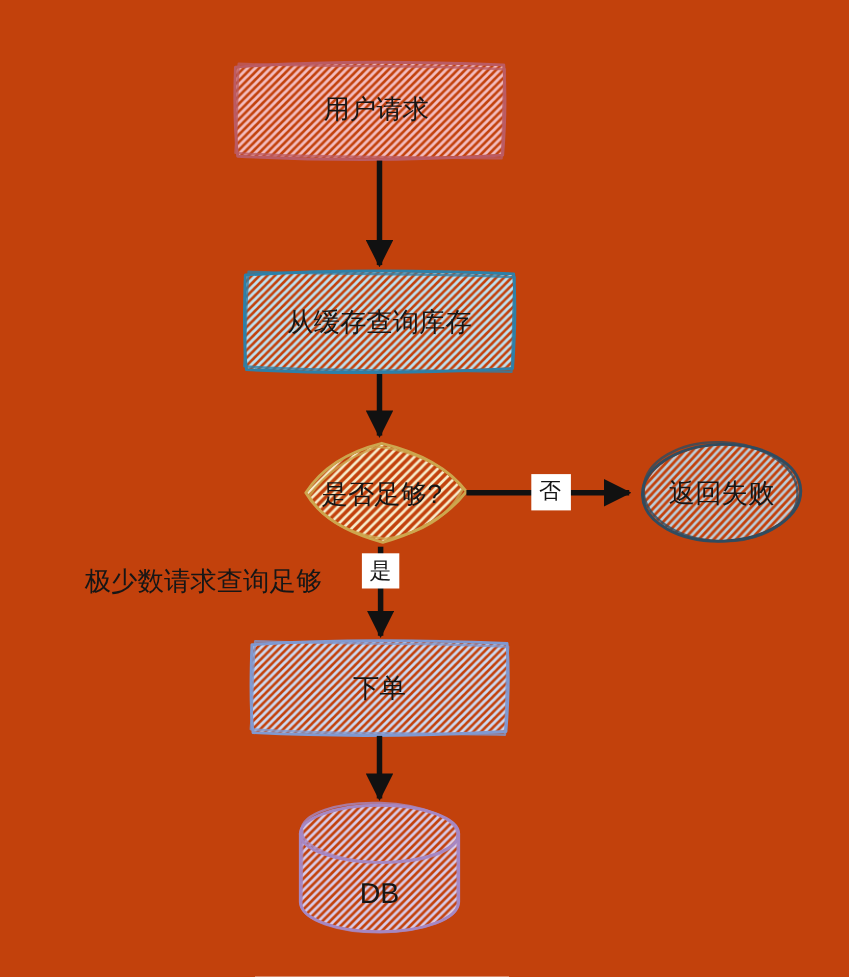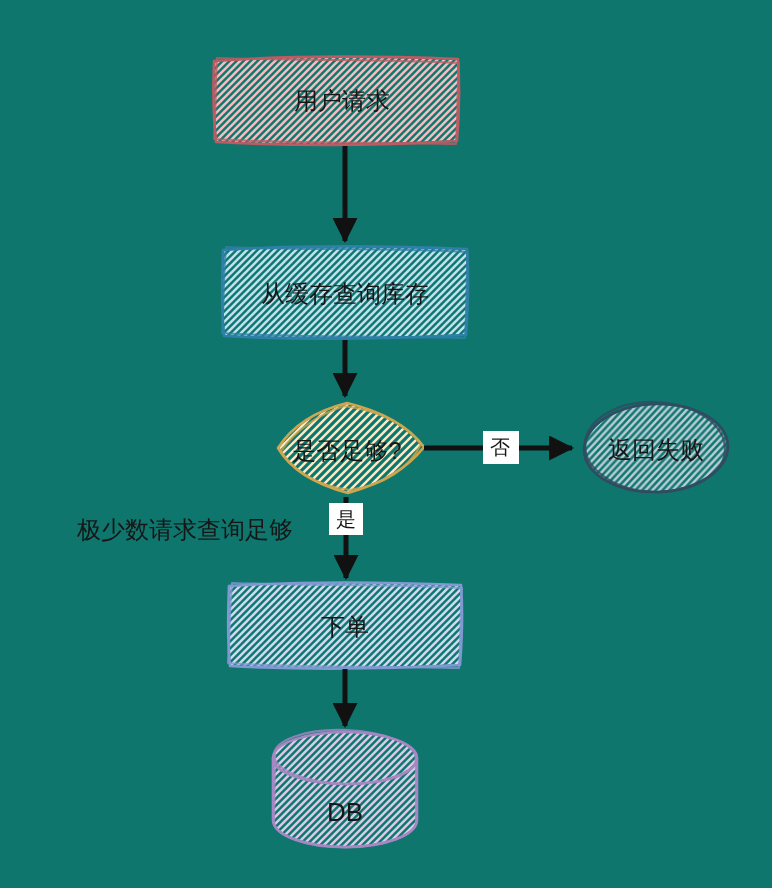--- a/index.html
+++ b/index.html
@@ -1,16 +1,16 @@
 <!DOCTYPE html>
 <html><head>
 <meta charset="utf-8">
 <style>
   html, body { margin: 0; padding: 0; background: #ffffff; }
-  .page { width: 772px; height: 888px; background: #0f766e; overflow: hidden; }
+  .page { width: 772px; height: 888px; background: #c2410c; overflow: hidden; }
   svg { display: block; }
   text {
     font-family: "Liberation Sans", "DejaVu Sans", sans-serif;
     fill: #161616;
   }
   .node-label { font-size: 24px; }
   .edge-label { font-size: 20px; }
   .db-label { font-size: 26px; }
   .annotation { font-size: 24px; }
   .sketch {

